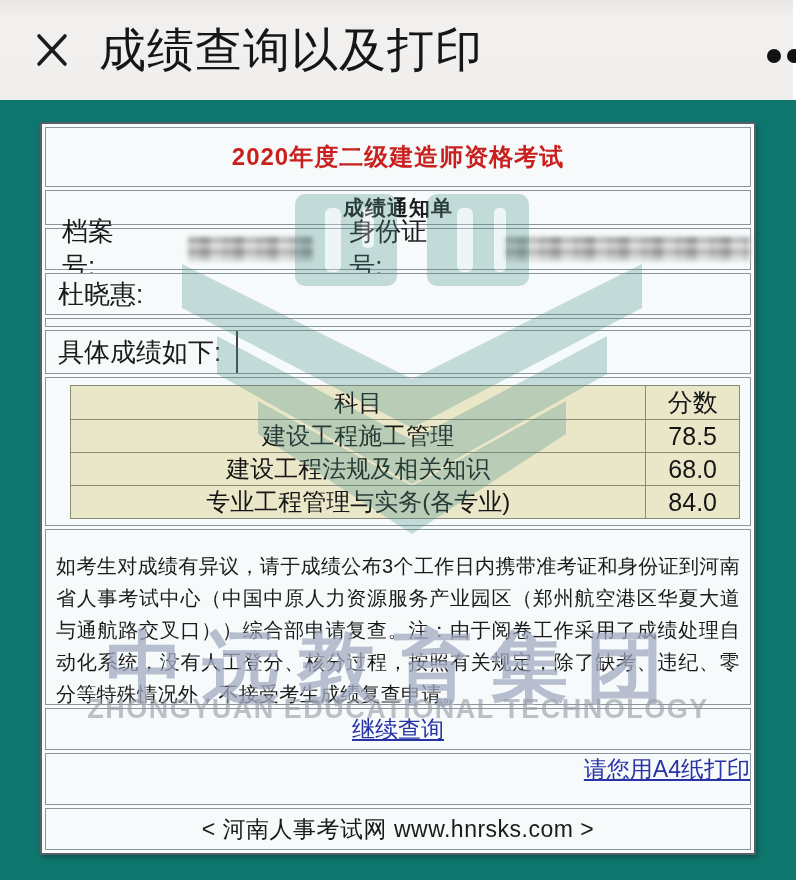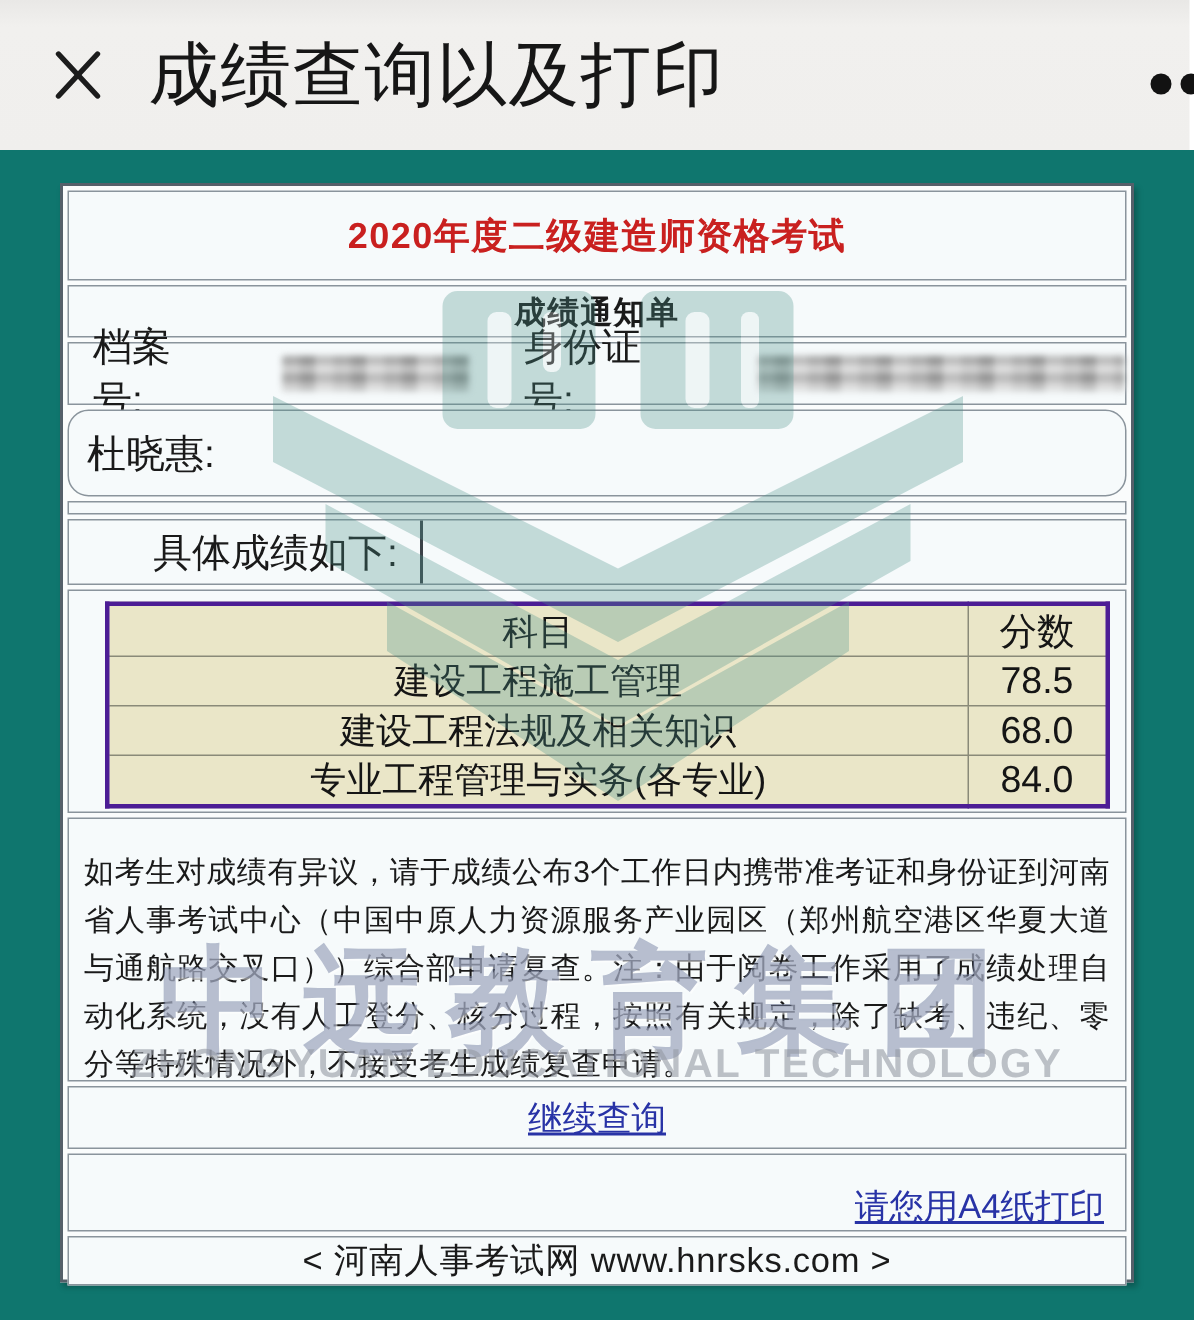--- a/index.html
+++ b/index.html
@@ -43,39 +43,39 @@
   .r-ids{height:42px;display:flex;align-items:center;padding-left:16px;font-size:26px;gap:16px;}
   .mosaic{
     height:24px;border-radius:2px;filter:blur(2px);
     background:
       repeating-linear-gradient(0deg, rgba(255,255,255,.30) 0 6px, rgba(0,0,0,.10) 6px 12px),
       repeating-linear-gradient(90deg,#bdbdbd 0 12px,#a6a6a6 12px 22px,#d0d0d0 22px 34px);
   }
   .mosaic.m1{width:128px;margin-left:26px;}
   .mosaic.m2{width:250px;margin-left:30px;}
   .id2{margin-left:20px;}
-  .r-name{height:58px;display:flex;align-items:center;padding-left:12px;font-size:26px;border-radius:14px;}
+  .r-name{height:42px;display:flex;align-items:center;padding-left:12px;font-size:26px;}
   .r-spacer{height:9px;}
-  .r-detail{height:44px;display:flex;align-items:stretch;font-size:26px;padding-left:44px;}
+  .r-detail{height:44px;display:flex;align-items:stretch;font-size:26px;}
   .r-detail .dcell1{width:192px;border-right:2px solid #3c4248;display:flex;align-items:center;padding-left:12px;box-sizing:border-box;}
   .r-detail .dcell2{flex:1;}
   .r-table{height:149px;padding:7px 10px 7px 24px;box-sizing:border-box;}
   table.score{
     width:100%;height:100%;border-collapse:collapse;background:#eae6c8;
-    border:3px solid #4c1d95;font-size:24px;color:#151515;
+    border:1px solid #4c1d95;font-size:24px;color:#151515;
   }
   table.score th,table.score td{
     border:1px solid #8a8a79;text-align:center;font-weight:normal;padding:0;
   }
   table.score .c-subject{width:86%;}
   table.score .c-score{width:14%;font-size:25px;}
   .r-notice{height:176px;padding:20px 10px;box-sizing:border-box;
     font-size:20px;line-height:32px;letter-spacing:.3px;text-align:justify;}
   .r-link{height:42px;display:flex;align-items:center;justify-content:center;}
-  .r-print{height:52px;display:flex;align-items:flex-end;justify-content:flex-end;padding-right:14px;}
+  .r-print{height:52px;display:flex;align-items:flex-start;justify-content:flex-end;}
   a.doclink{color:#2833a6;text-decoration:underline;font-size:23px;cursor:pointer;}
   .r-footer{flex:1;display:flex;align-items:center;justify-content:center;font-size:23px;letter-spacing:.5px;}
 
   
   .wm{pointer-events:none;}
   .wm-logo{position:absolute;left:140px;top:70px;width:460px;height:340px;z-index:5;opacity:.30;}
   .wm-cn{
     position:absolute;left:64px;top:492px;z-index:5;white-space:nowrap;
     font-size:78px;font-weight:bold;letter-spacing:18px;
     color:rgba(116,128,162,.50);text-shadow:1px 1px 0 rgba(255,255,255,.5);

